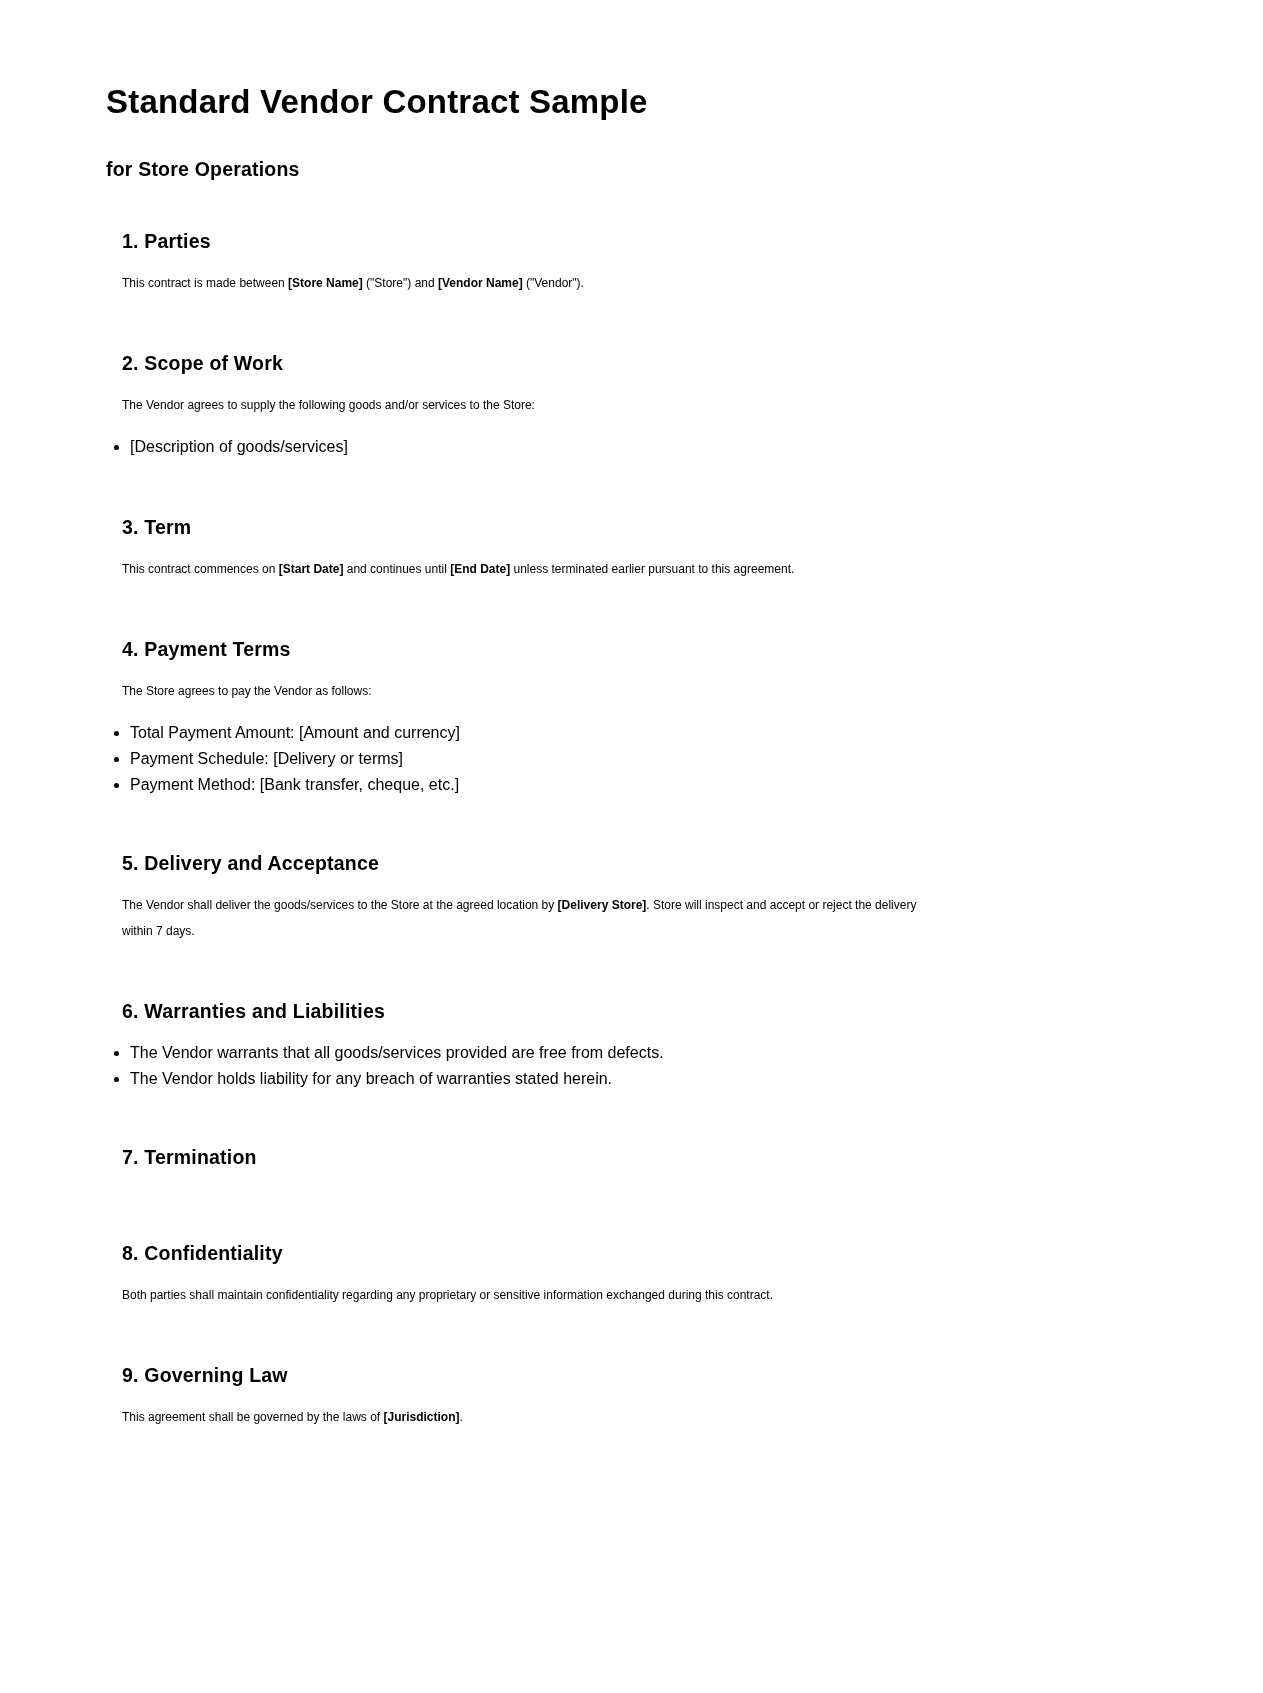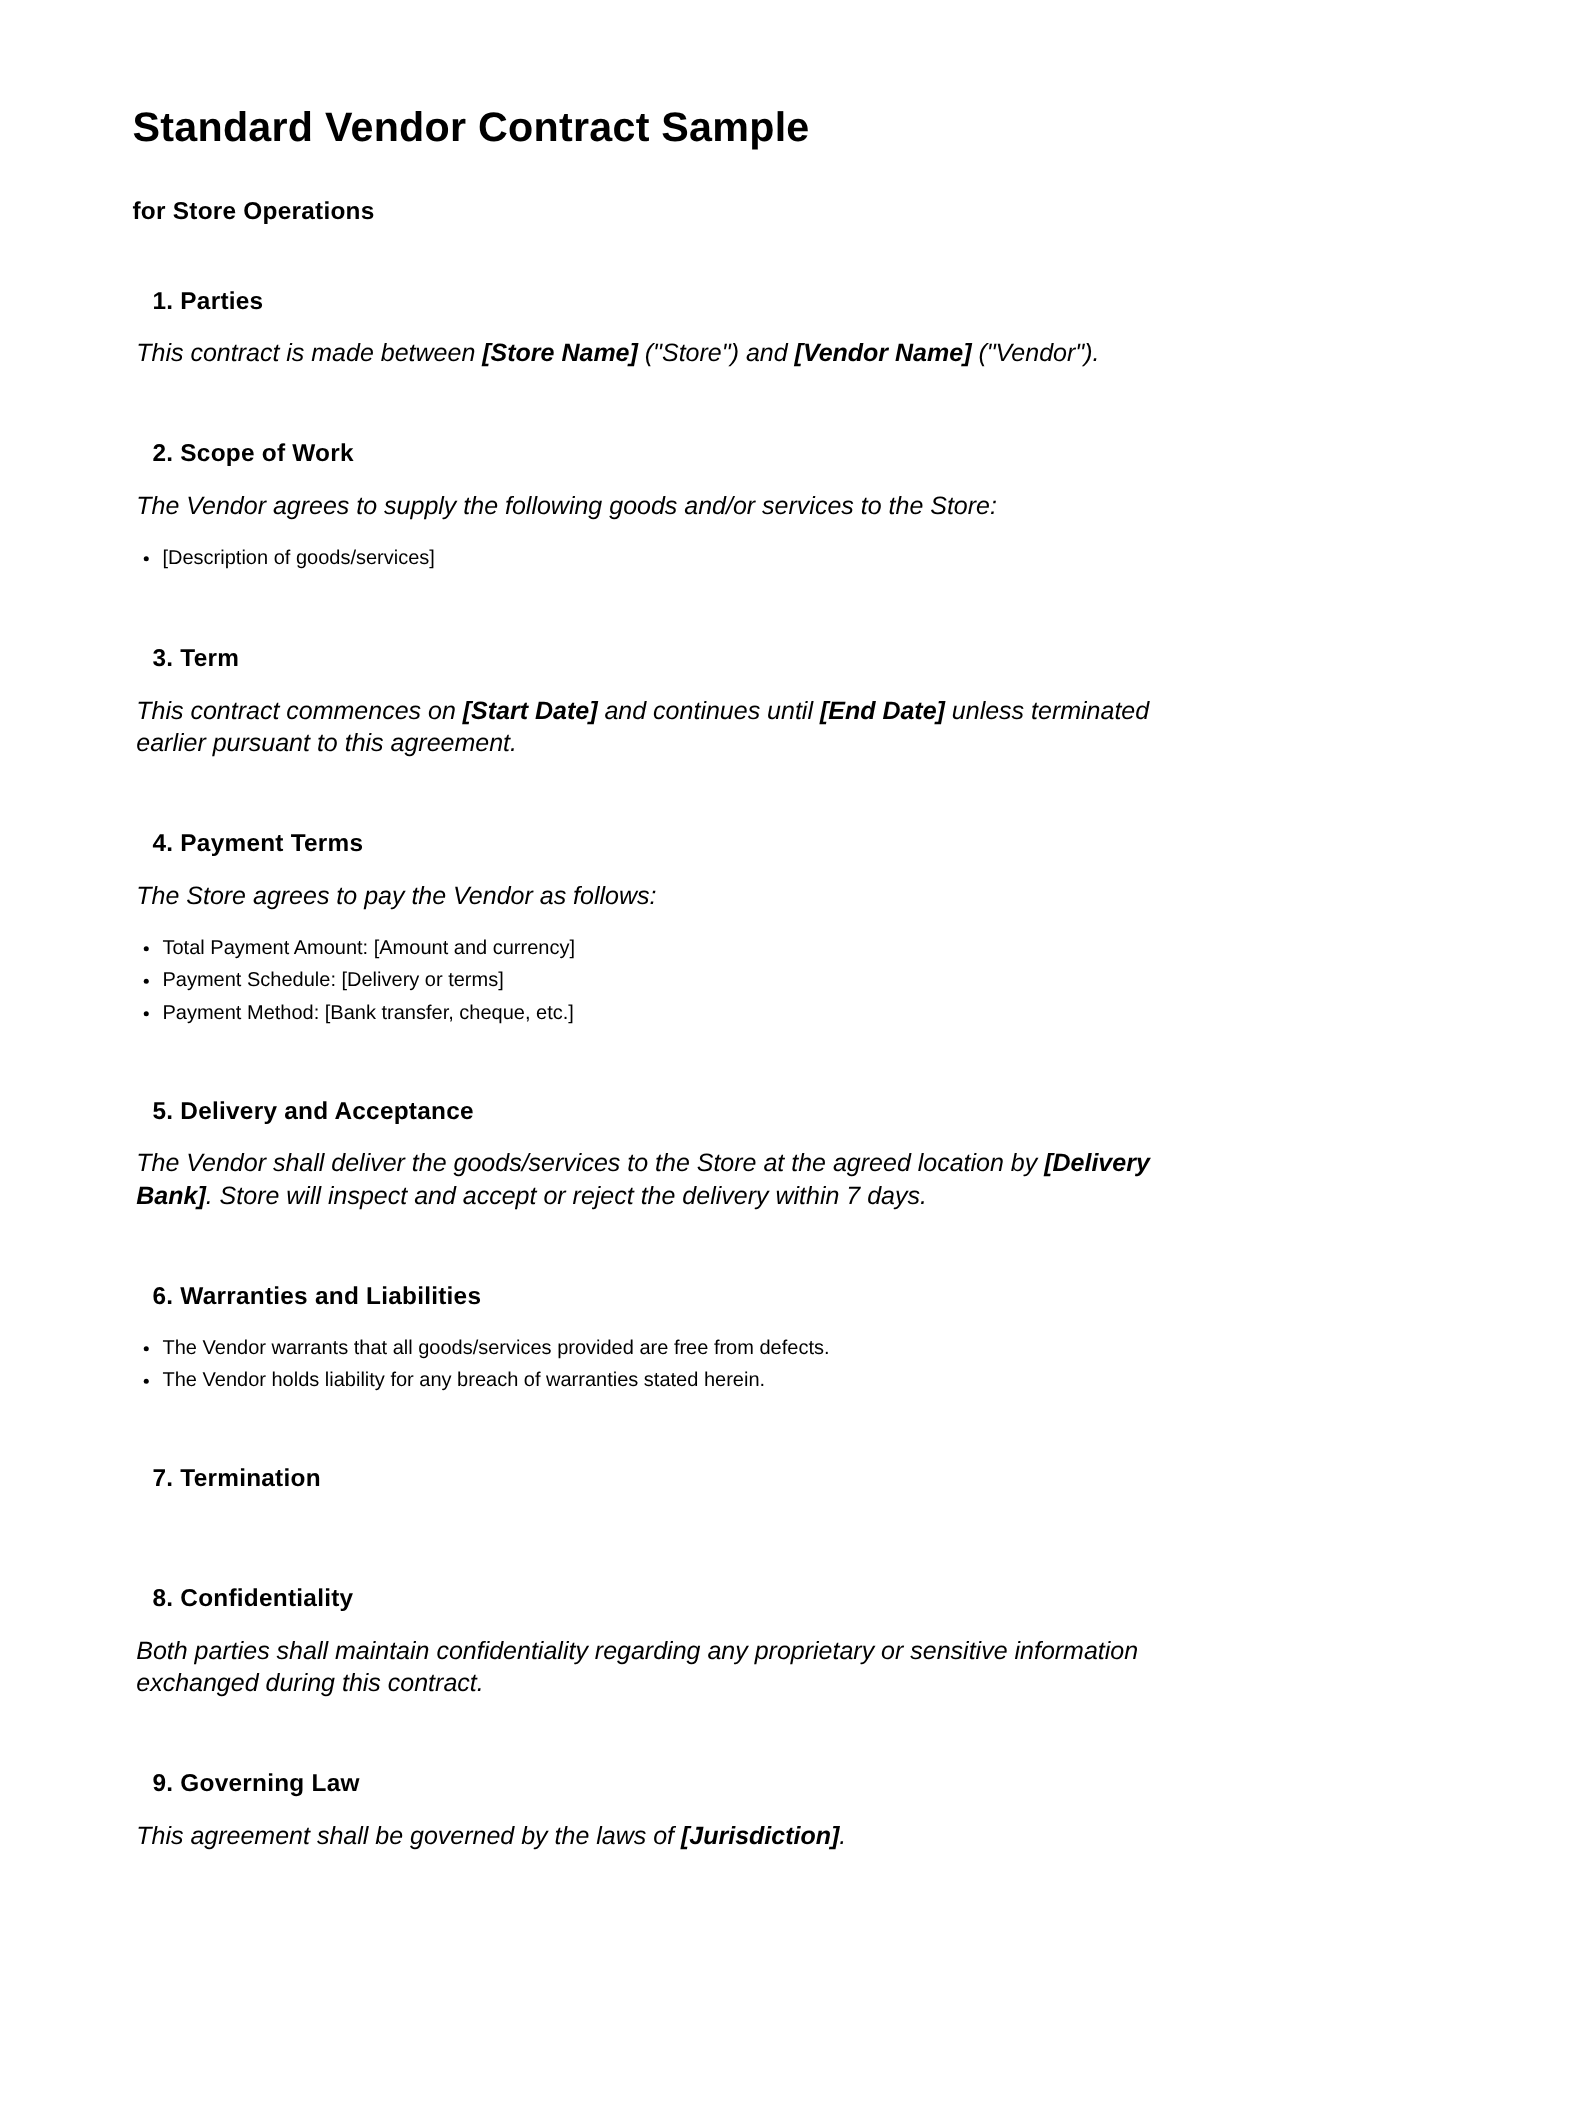--- a/index.html
+++ b/index.html
@@ -37,24 +37,23 @@
       margin: 0;
     }
     h3 {
       font-size: 19.5px;
       font-weight: bold;
       margin: 16px;
       line-height: 26px;
       letter-spacing: 0.2px;
     }
     p {
-      font-size: 20px;
+      font-size: 12px;
       line-height: 26px;
-      margin: 14px 0 0 3px;
-      font-style: italic;
+      margin: 14px 0 0 16px;
     }
     ul {
       margin: 16px 0 0 0;
       padding-left: 24px;
       font-size: 16px;
       line-height: 26px;
     }
     li {
       margin: 0;
     }
@@ -93,21 +92,21 @@
     <p>The Store agrees to pay the Vendor as follows:</p>
     <ul>
       <li>Total Payment Amount: [Amount and currency]</li>
       <li>Payment Schedule: [Delivery or terms]</li>
       <li>Payment Method: [Bank transfer, cheque, etc.]</li>
     </ul>
   </div>
 
   <div class="section" style="padding-top:36px;">
     <h3>5. Delivery and Acceptance</h3>
-    <p><span>The Vendor shall deliver the goods/services to the Store at the agreed location by </span><b>[Delivery Bank]</b><span>. Store will inspect and accept or reject the delivery within 7 days.</span></p>
+    <p><span>The Vendor shall deliver the goods/services to the Store at the agreed location by </span><b>[Delivery Store]</b><span>. Store will inspect and accept or reject the delivery within 7 days.</span></p>
   </div>
 
   <div class="section" style="padding-top:38px;">
     <h3>6. Warranties and Liabilities</h3>
     <ul style="margin-top:12px;">
       <li>The Vendor warrants that all goods/services provided are free from defects.</li>
       <li>The Vendor holds liability for any breach of warranties stated herein.</li>
     </ul>
   </div>
 

